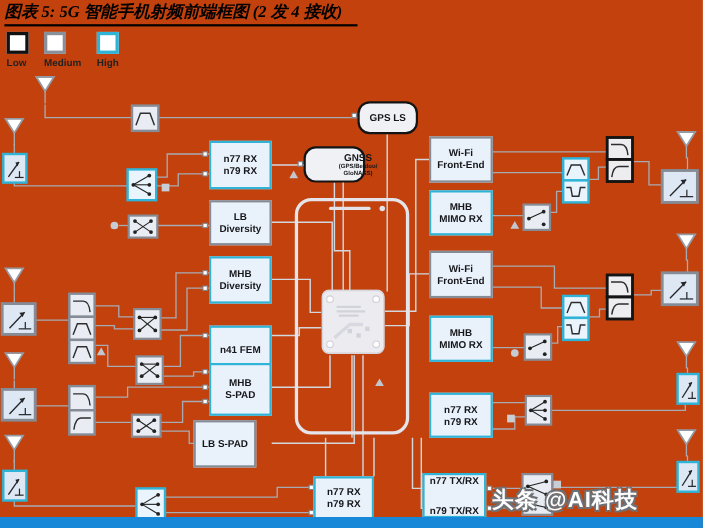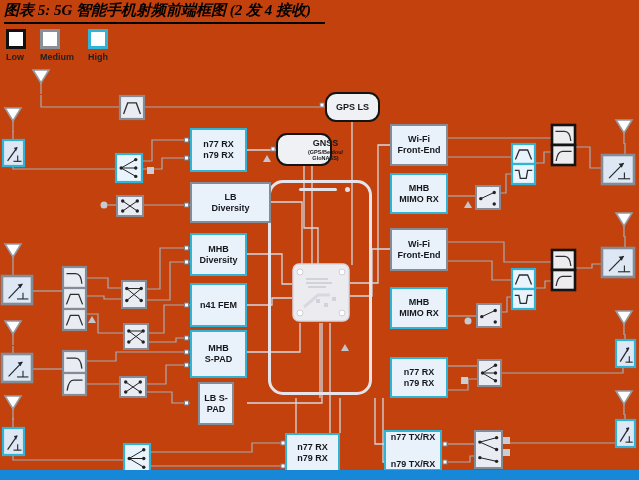--- a/index.html
+++ b/index.html
@@ -406,36 +406,36 @@
       </div>
       <div class="box impact-low" style="left: 276px; top: 133px; width: 56px; height: 33px; padding-left: 43px;">
         <div>GNSS</div>
         <div class="sub">(GPS/Beidou/</div>
         <div class="sub">GloNASS)</div>
       </div>
       <div class="box impact-high" style="left: 190px; top: 128px; width: 57px; height: 44px;">
         <div>n77 RX</div>
         <div>n79 RX</div>
       </div>
-      <div class="box impact-medium" style="left: 190px; top: 182px; width: 81px; height: 41px;">
+      <div class="box impact-medium" style="left: 190px; top: 182px; width: 57px; height: 41px;">
         <div>LB</div>
         <div>Diversity</div>
       </div>
       <div class="box impact-high" style="left: 190px; top: 233px; width: 57px; height: 43px;">
         <div>MHB</div>
         <div>Diversity</div>
       </div>
-      <div class="box impact-high" style="left: 190px; top: 283px; width: 57px; height: 44px;">
+      <div class="box impact-high" style="left: 190px; top: 296px; width: 57px; height: 44px;">
         <div>n41 FEM</div>
       </div>
       <div class="box impact-high" style="left: 190px; top: 330px; width: 57px; height: 48px;">
         <div>MHB</div>
         <div>S-PAD</div>
       </div>
-      <div class="box impact-medium" style="left: 198px; top: 382px; width: 36px; height: 43px;">
+      <div class="box impact-medium" style="left: 176px; top: 382px; width: 57px; height: 43px;">
         <div>LB S-PAD</div>
       </div>
       <div class="box impact-medium" style="left: 390px; top: 124px; width: 58px; height: 42px;">
         <div>Wi-Fi</div>
         <div>Front-End</div>
       </div>
       <div class="box impact-high" style="left: 390px; top: 173px; width: 58px; height: 41px;">
         <div>MHB</div>
         <div>MIMO RX</div>
       </div>
@@ -454,14 +454,15 @@
       <div class="box impact-high" style="left: 285px; top: 433px; width: 55px; height: 40px;">
         <div>n77 RX</div>
         <div>n79 RX</div>
       </div>
       <div class="box impact-high" style="left: 384px; top: 430px; width: 58px; height: 41px; gap: 16px;">
         <div>n77 TX/RX</div>
         <div>n79 TX/RX</div>
       </div>
     </div>
 
+  <div id="watermark">头条 @AI科技</div>
   <div id="bottom-bar"></div>
 </div>
 
 </body></html>

